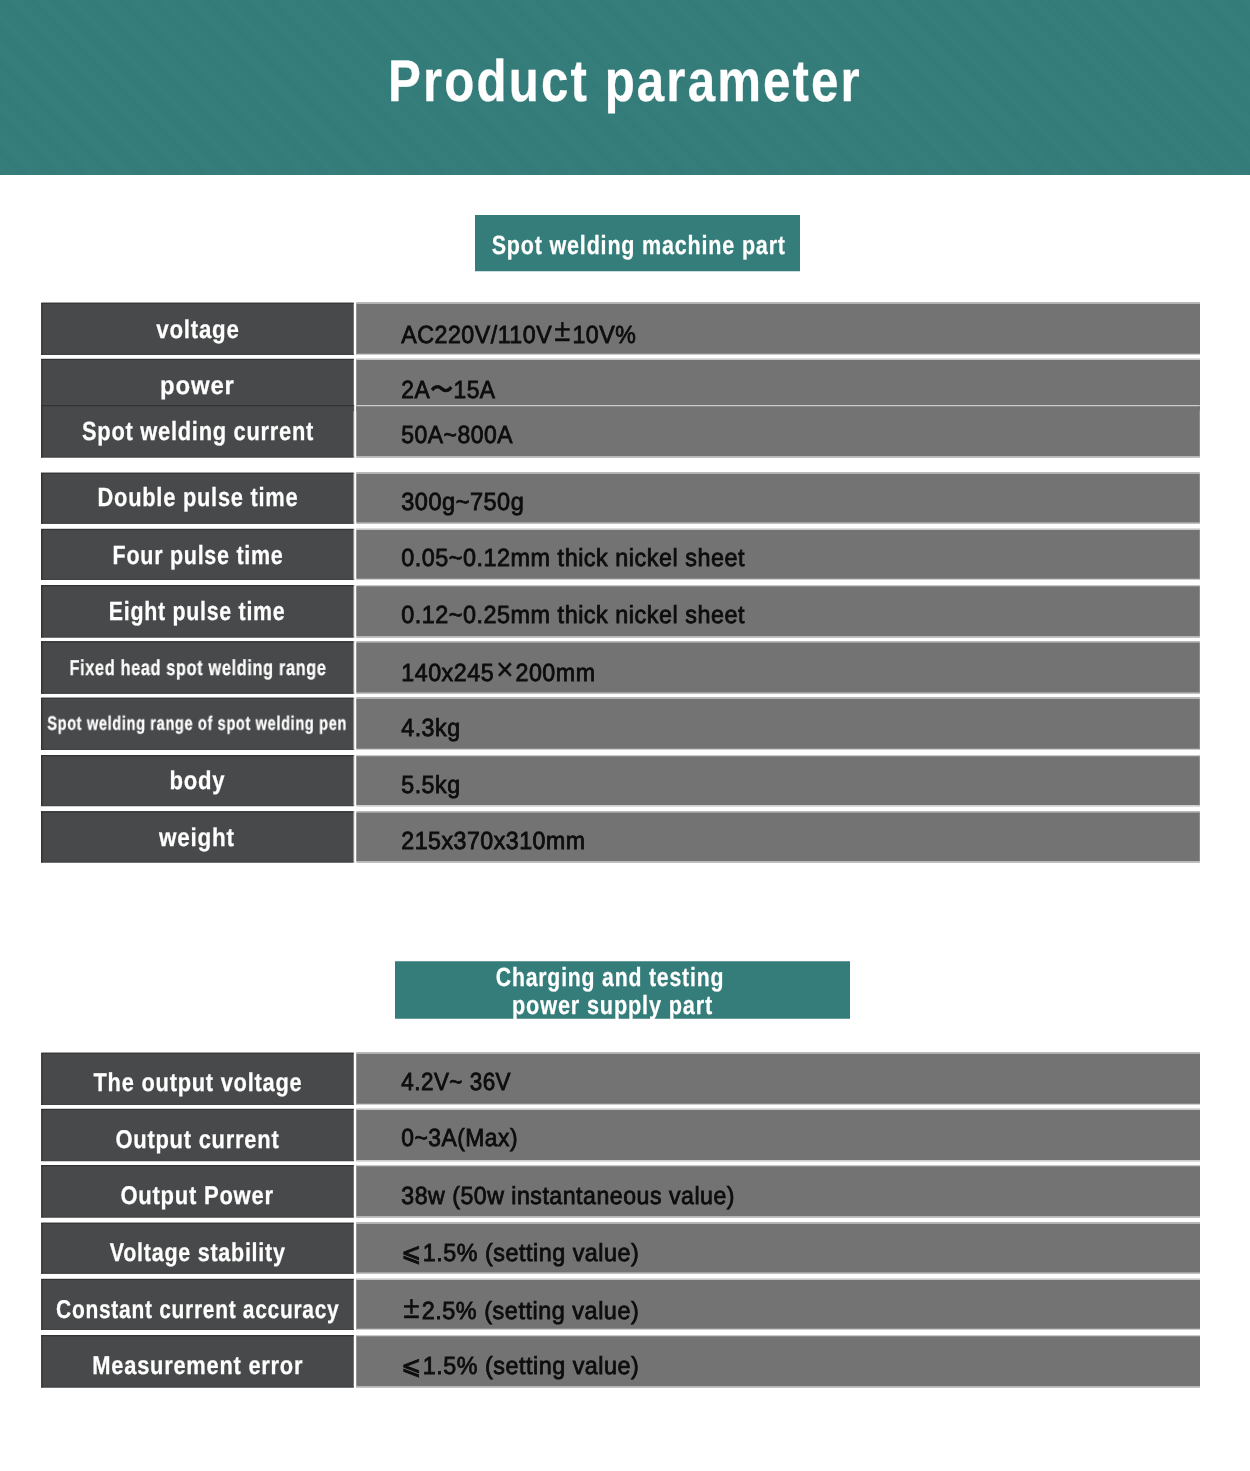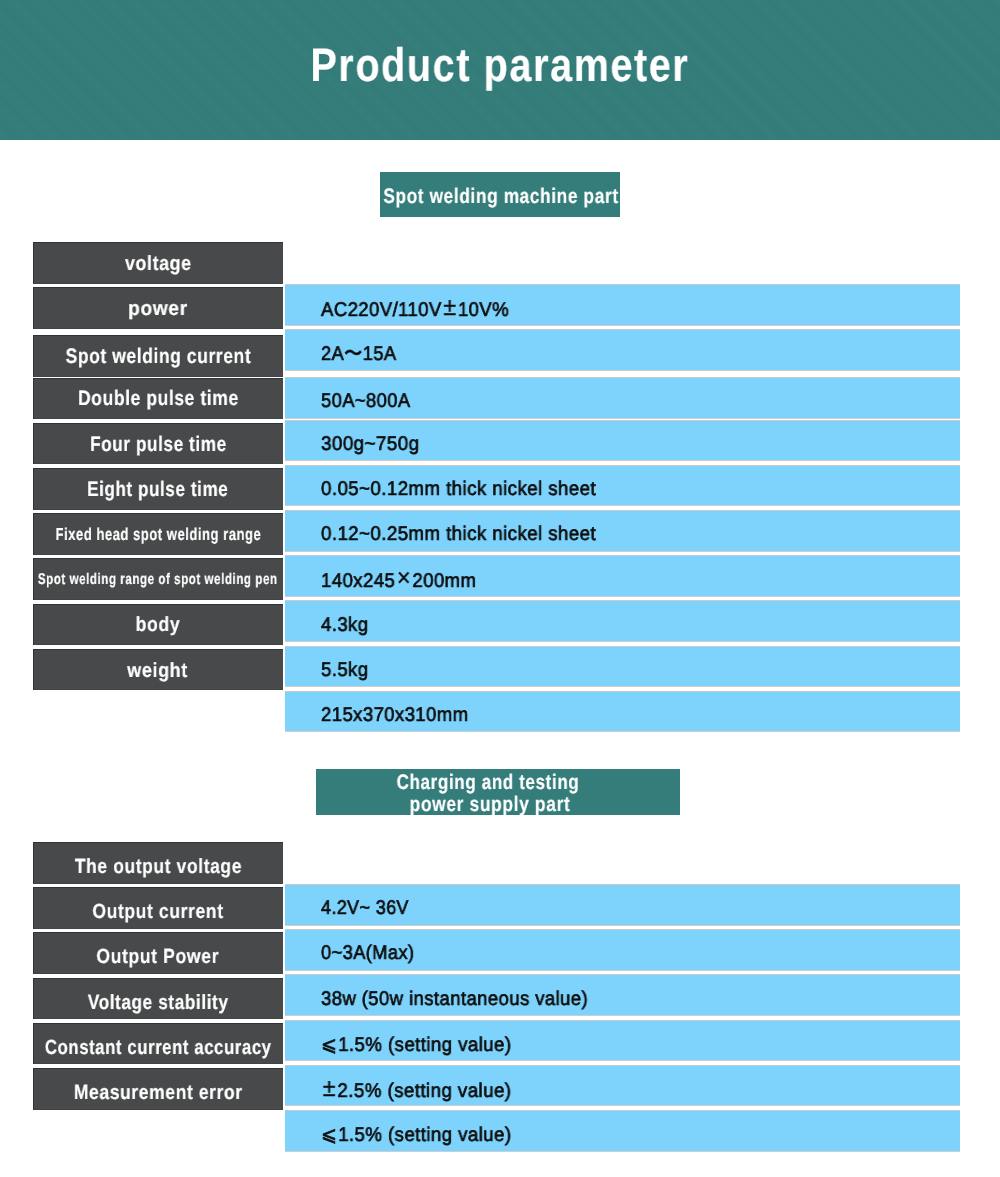--- a/index.html
+++ b/index.html
@@ -23,42 +23,42 @@
             rgba(0,0,0,0) 5px);}
   .hero-title{position:absolute;left:0;top:0;width:1000px;text-align:center;
         color:#fff;font-weight:bold;font-size:47px;line-height:130px;
         letter-spacing:2.0px;white-space:nowrap;}
   .hero-title > span{display:inline-block;-webkit-text-stroke:0.2px #ffffff;will-change:transform;}
 
   
   .tag{position:absolute;background:#347d7a;color:#fff;font-weight:bold;
        white-space:nowrap;}
   .tag .tg{position:absolute;left:50%;display:inline-block;-webkit-text-stroke:0.2px #ffffff;will-change:transform;}
-  .tag1{left:380px;top:172px;width:240px;height:45px;}
+  .tag1{left:380px;top:172px;width:240px;height:45px;padding-left:20px;}
   .tag1 .tg{top:2px;line-height:45px;font-size:21px;letter-spacing:0.8px;margin-left:1px;}
   .tag2{left:316px;top:769px;width:364px;height:46px;}
   .tag2 .tg{line-height:21px;font-size:21px;left:47.3%;letter-spacing:0.8px;}
   .tag2 .tg.l1{top:3px;}
   .tag2 .tg.l2{top:24.5px;margin-left:2px;}
 
   
   .tbl{position:absolute;left:33px;width:927px;}
   .row{position:absolute;left:0;width:100%;height:41.5px;text-align:right;}
   .k{position:absolute;left:0;top:0;width:250px;height:41.5px;
      background:#48494a;color:#fff;font-weight:bold;overflow:hidden;
      display:flex;align-items:center;justify-content:center;
      box-shadow:inset 0 1px 0 #313335, inset 1px 0 0 #313335,
                 inset 0 -1px 0 #414344;}
   .k .tg{white-space:nowrap;display:inline-block;position:relative;top:1px;letter-spacing:0.7px;
          -webkit-text-stroke:0.2px #ffffff;will-change:transform;}
   .v{position:absolute;left:252px;top:0;width:675px;height:41.5px;
-     background:#7dd3fc;color:#0d0d0d;overflow:hidden;
+     background:#737373;color:#0d0d0d;overflow:hidden;
      display:flex;align-items:center;
      -webkit-text-stroke:0.66px #0d0d0d;
-     box-shadow:inset 0 1px 0 #c9cacc, inset 0 -1px 0 #cdced0;margin-top:42px;}
+     box-shadow:inset 0 1px 0 #c9cacc, inset 0 -1px 0 #cdced0;}
   .v .tg{white-space:nowrap;display:inline-block;margin-left:36px;transform-origin:left center;position:relative;top:4px;letter-spacing:0.45px;will-change:transform;}
   .wide{font-size:1.27em;padding:0 .07em;letter-spacing:0;position:relative;top:-.03em;
          -webkit-text-stroke:0.3px #0d0d0d;}
   .leq{font-size:1.02em;padding-right:.04em;}
 </style>
 </head>
 <body>
 
 <div class="page">
 
@@ -81,21 +81,21 @@
         </div>
       </div>
       <div class="row" style="top: 45.2px;">
         <div class="k">
           <span class="tg" style="font-size: 20.5px; transform: scaleX(0.934638);">power</span>
         </div>
         <div class="v">
           <span class="tg" style="font-size: 19.8px; transform: scaleX(0.921527);">2A〜15A</span>
         </div>
       </div>
-      <div class="row" style="top: 93px;">
+      <div class="row" style="top: 82px;">
         <div class="k">
           <span class="tg" style="font-size: 21px; transform: scaleX(0.833319);">Spot welding current</span>
         </div>
         <div class="v">
           <span class="tg" style="font-size: 19.8px; transform: scaleX(0.926493);">50A~800A</span>
         </div>
       </div>
       <div class="row" style="top: 135.6px; border-radius: 15px;">
         <div class="k">
           <span class="tg" style="font-size: 21px; transform: scaleX(0.833655);">Double pulse time</span>

